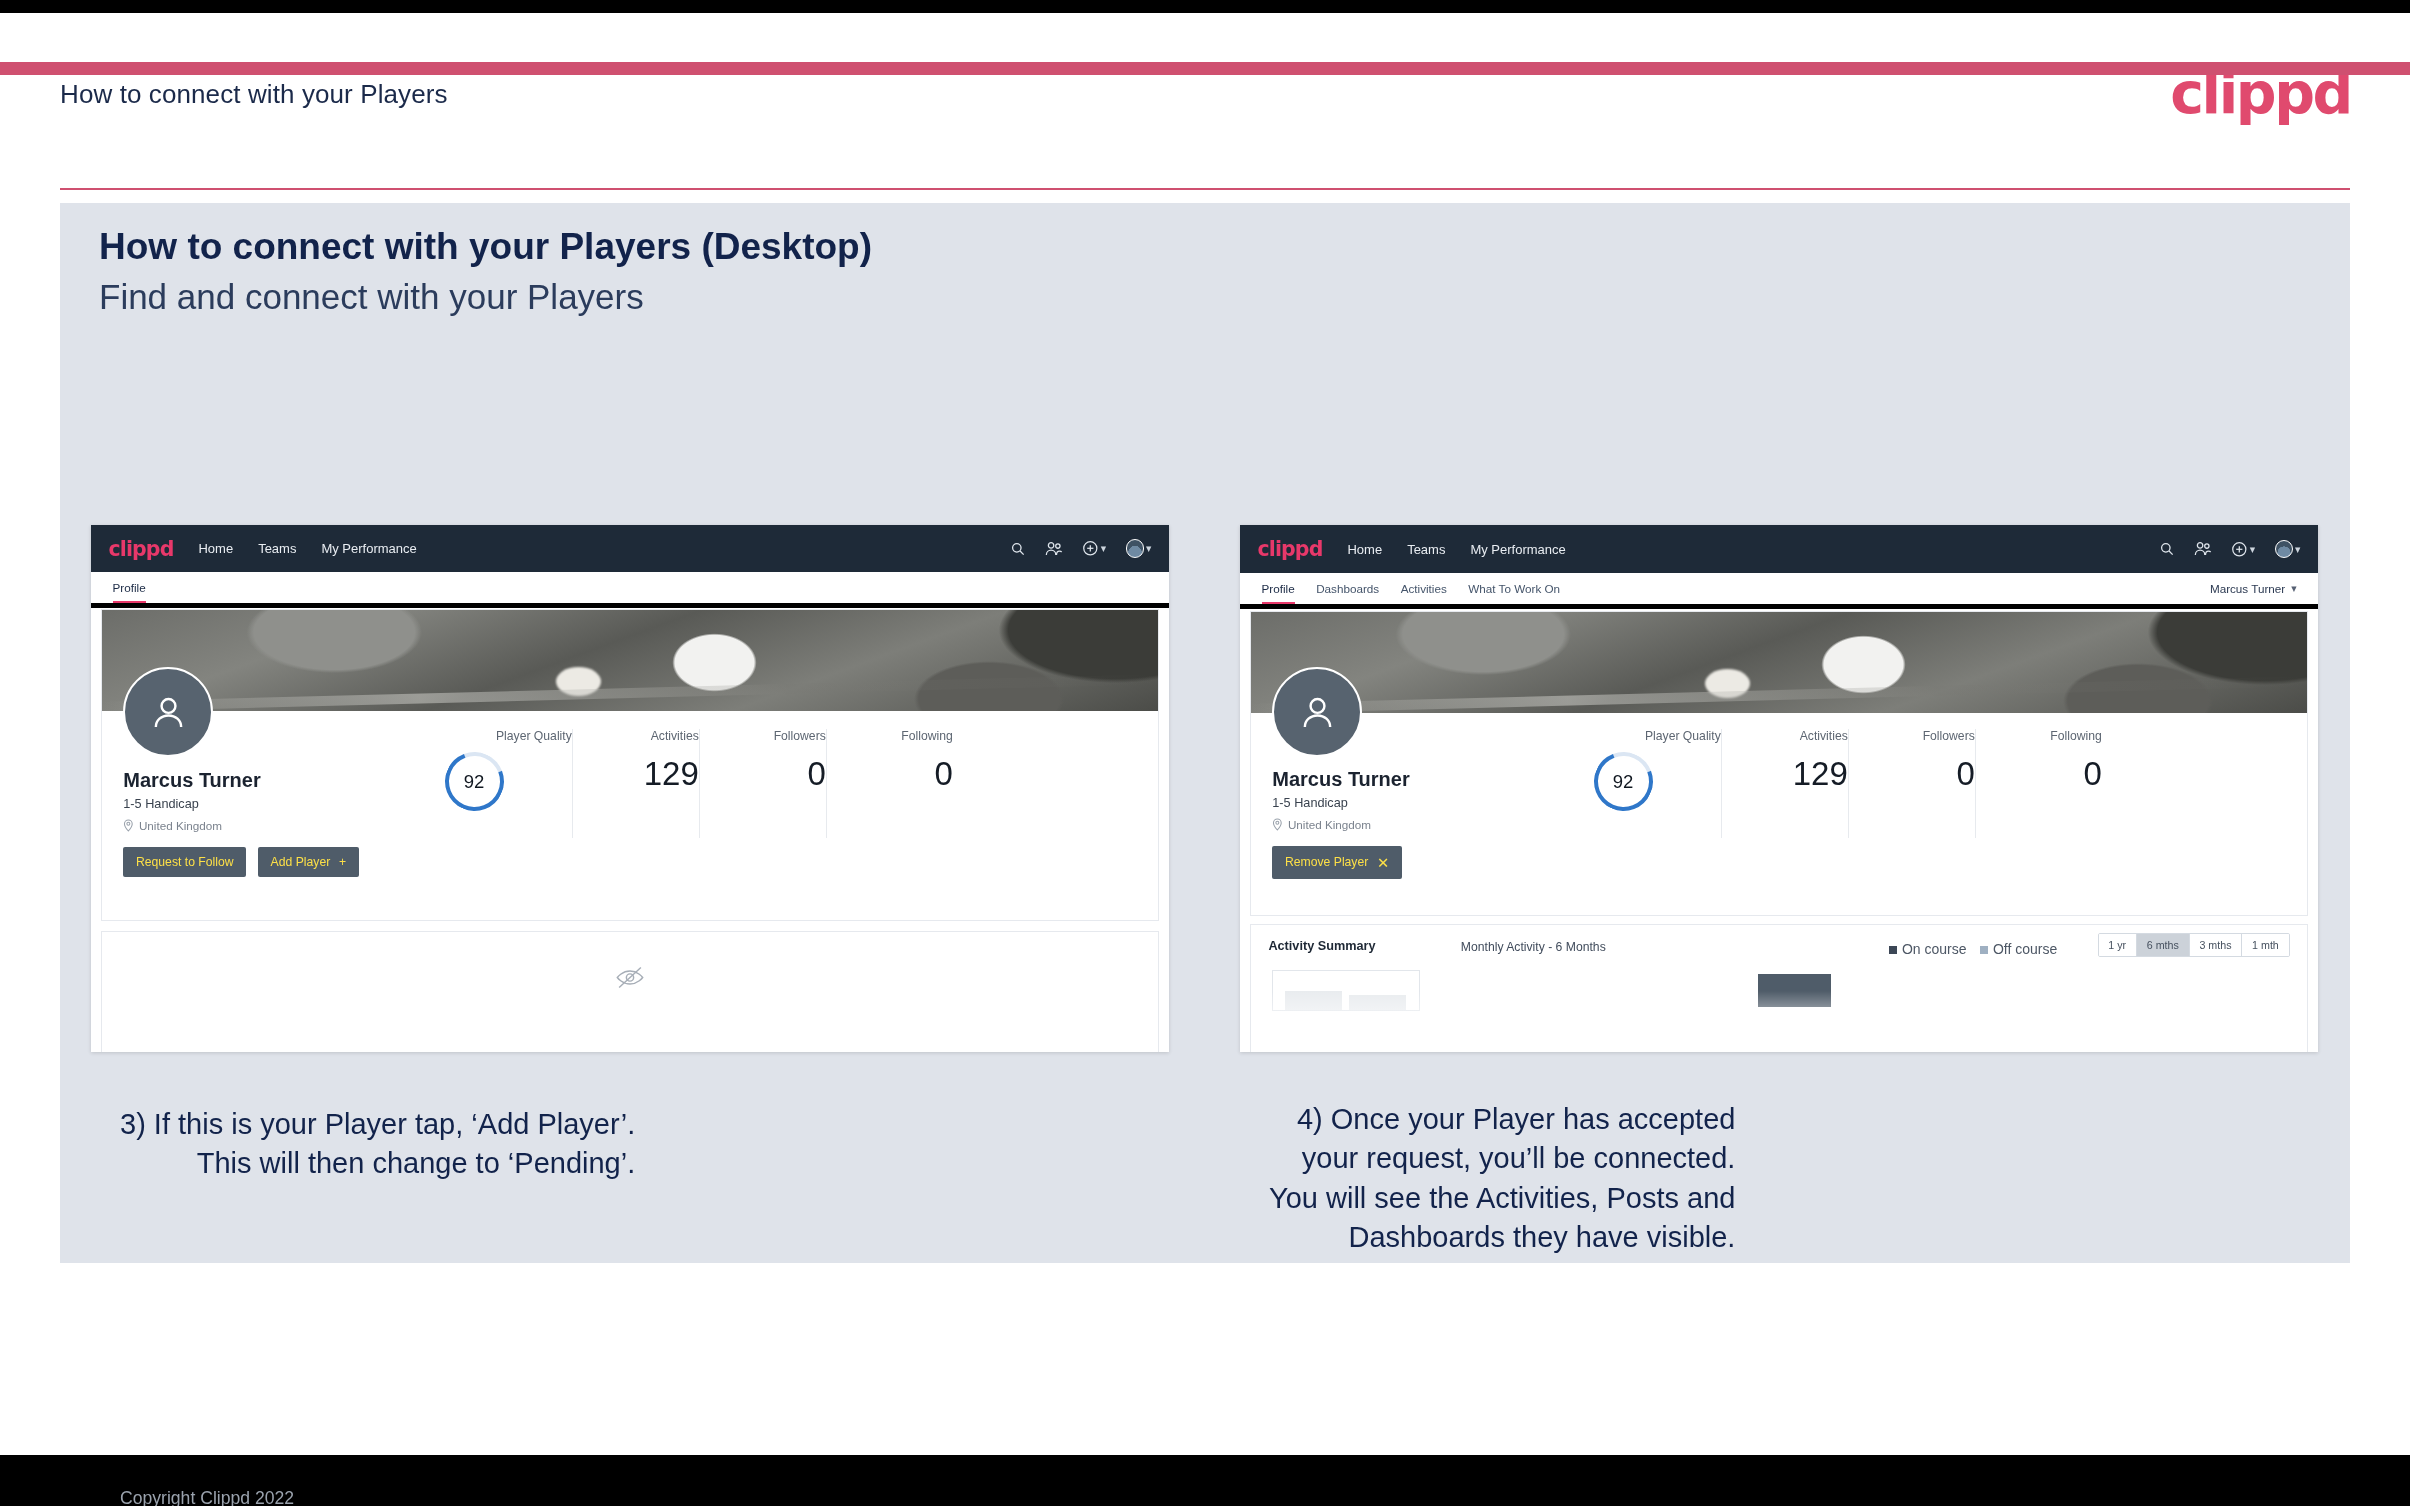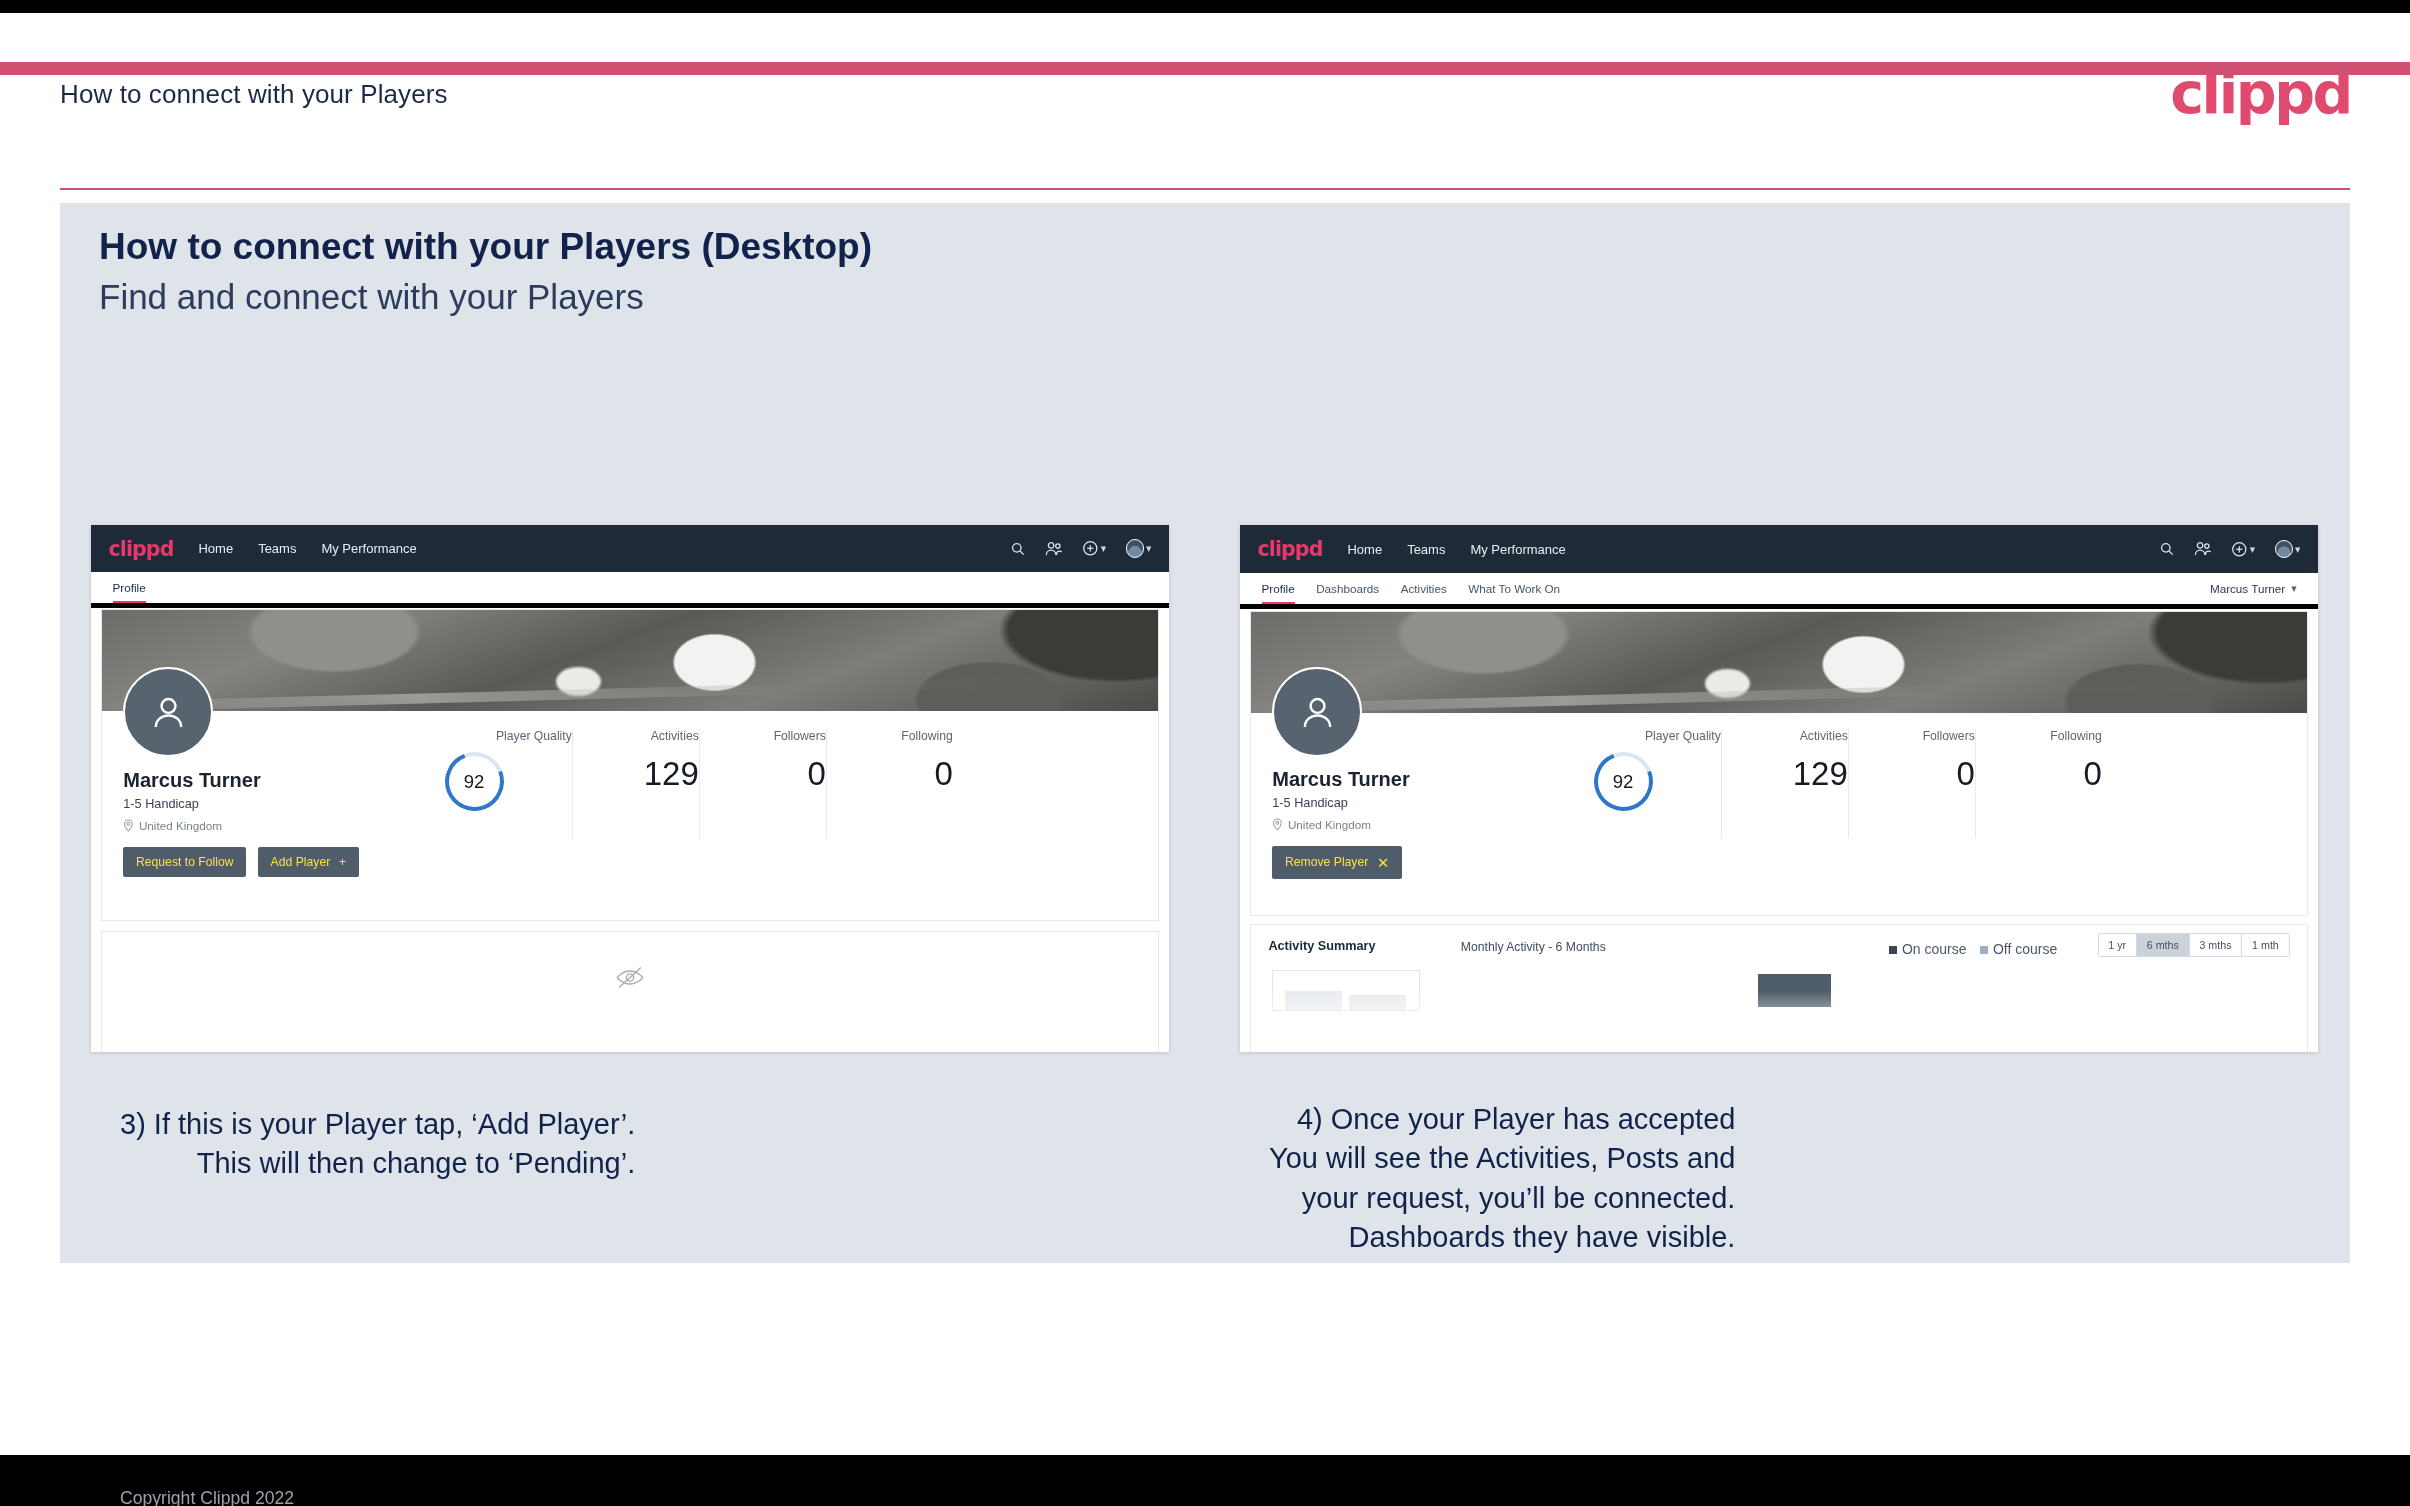--- a/index.html
+++ b/index.html
@@ -361,21 +361,21 @@
         <div class="fade"></div>
       </div>
     </div>
 
     <div class="caption cap-left">
         <div>3) If this is your Player tap, ‘Add Player’.</div>
         <div>This will then change to ‘Pending’.</div>
       </div>
     <div class="caption cap-right">
         <div>4) Once your Player has accepted</div>
+        <div>your request, you’ll be connected.</div>
         <div>You will see the Activities, Posts and</div>
-        <div>your request, you’ll be connected.</div>
         <div>Dashboards they have visible.</div>
       </div>
 
     <div class="footer">Copyright Clippd 2022</div>
   </div>
 </div>
 
 
 </body></html>

